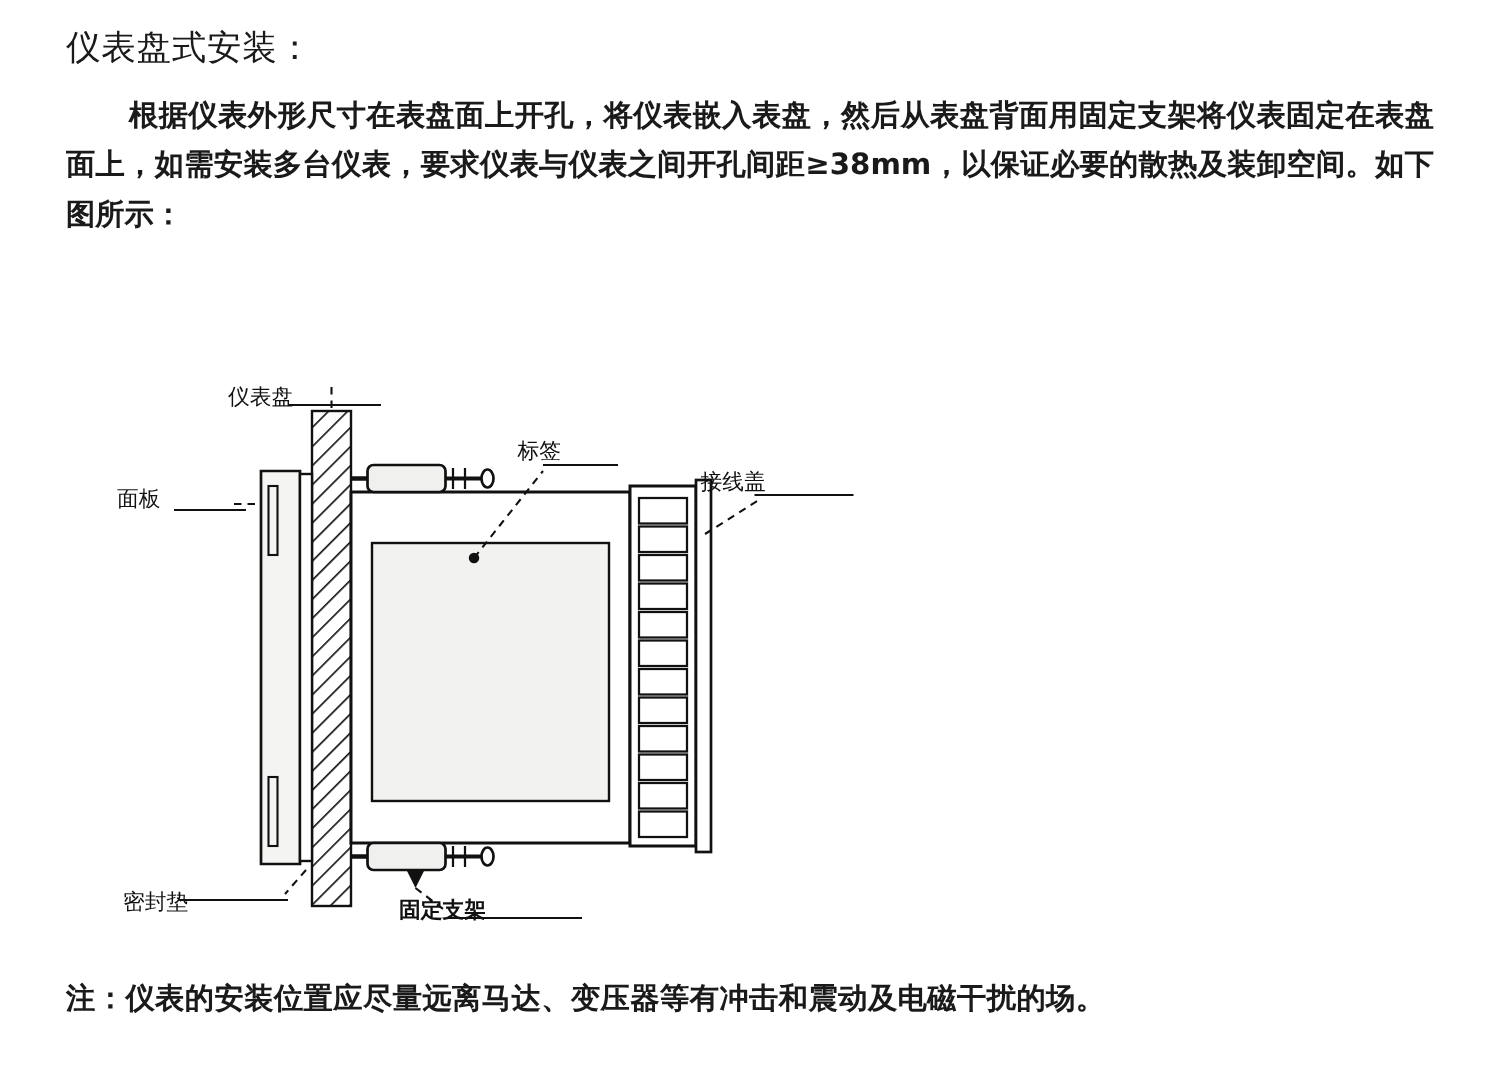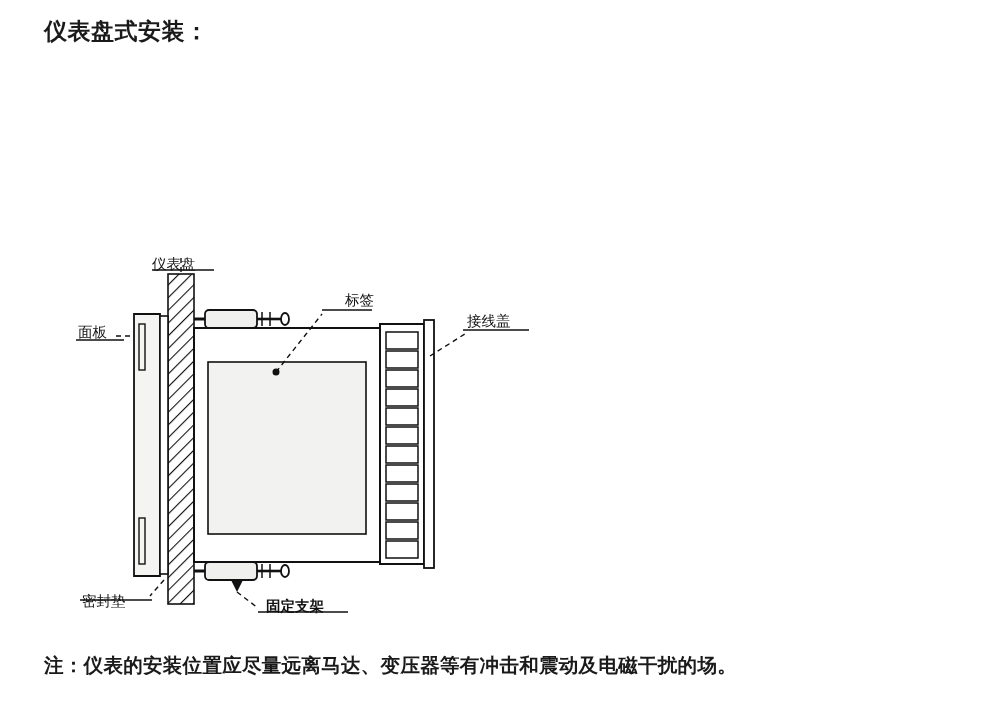--- a/index.html
+++ b/index.html
@@ -18,21 +18,21 @@
   .page {
     position: relative;
     width: 990px;
     height: 712px;
   }
   .heading {
     position: absolute;
     left: 44px;
     top: 16px;
     font-size: 23px;
-    font-weight: bold;
+    font-weight: normal;
     letter-spacing: 0.5px;
     text-align: center;
   }
   .para {
     position: absolute;
     left: 44px;
     top: 60px;
     width: 912px;
     font-size: 19.5px;
     font-weight: bold;
@@ -58,20 +58,21 @@
     font-weight: bold;
     letter-spacing: 0.3px;
     text-align: right;
   }
   .diagram {
     position: absolute;
     left: 0;
     top: 236px;
     width: 816px;
     height: 390px;
+    padding-left: 40px;
   }
   .lbl {
     position: absolute;
     font-size: 14.5px;
     font-family: "DejaVu Sans", "Liberation Sans", sans-serif;
     color: #111;
     white-space: nowrap;
   }
   
   .lbl-panel-board { left: 152px; top: 19px; }
@@ -81,20 +82,21 @@
   .lbl-seal        { left: 82px; top: 356px; }
   .lbl-bracket     { left: 266px; top: 361px; font-weight: bold; }
 </style>
 </head>
 <body>
 
 <div class="page">
 
   <div class="heading">仪表盘式安装：</div>
 
+  <div class="para">根据仪表外形尺寸在表盘面上开孔，将仪表嵌入表盘，然后从表盘背面用固定支架将仪表固定在表盘面上，如需安装多台仪表，要求仪表与仪表之间开孔间距≥38mm，以保证必要的散热及装卸空间。如下图所示：</div>
 
 
   <div class="diagram">
 
     <svg width="990" height="390" viewBox="0 0 990 390" xmlns="http://www.w3.org/2000/svg">
       <defs>
         <pattern id="hatch" width="9" height="9" patternTransform="rotate(45)" patternUnits="userSpaceOnUse">
           <rect width="9" height="9" fill="#ffffff"></rect>
           <line x1="0" y1="0" x2="0" y2="9" stroke="#111111" stroke-width="2.2"></line>
         </pattern>

